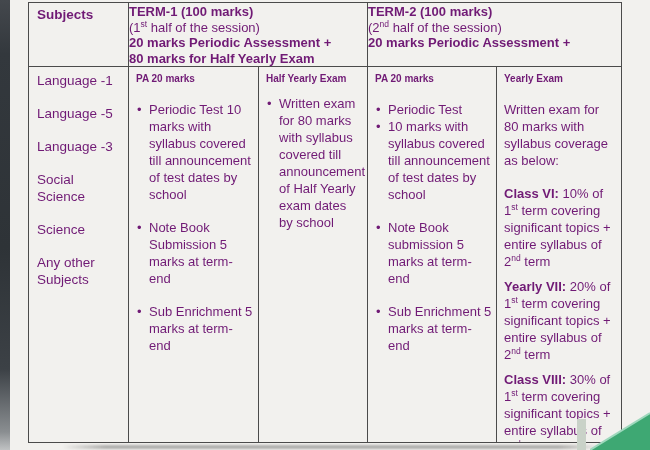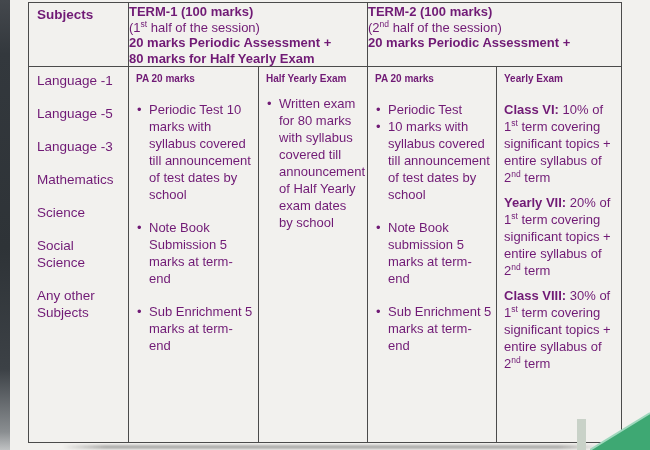--- a/index.html
+++ b/index.html
@@ -93,23 +93,22 @@
     <div class="cell hdr-cell c-term2-h last-col">
       <div class="h-line b">TERM-2 (100 marks)</div>
       <div class="h-line"><span>(2</span><sup>nd</sup><span> half of the session)</span></div>
       <div class="h-line b">20 marks Periodic Assessment +</div>
     </div>
 
     <div class="cell body-row subjects-col">
       <div class="subject-item">Language -1</div>
       <div class="subject-item">Language -5</div>
       <div class="subject-item">Language -3</div>
-      <div class="subject-item">Mathematics</div>
+      <div class="subject-item">Social Science</div>
       <div class="subject-item">Science</div>
-      <div class="subject-item">Social Science</div>
       <div class="subject-item">Any other Subjects</div>
     </div>
 
     <div class="cell body-row content-cell">
       <div class="col-heading">PA 20 marks</div>
       <ul class="bullets">
         <li>Periodic Test 10 marks with syllabus covered till announcement of test dates by school</li>
         <li>Note Book Submission 5 marks at term-end</li>
         <li>Sub Enrichment 5 marks at term-end</li>
       </ul>
@@ -127,20 +126,21 @@
       <ul class="bullets">
         <li class="no-gap">Periodic Test</li>
         <li>10 marks with syllabus covered till announcement of test dates by school</li>
         <li>Note Book submission 5 marks at term-end</li>
         <li>Sub Enrichment 5 marks at term-end</li>
       </ul>
     </div>
 
     <div class="cell body-row content-cell last-col">
       <div class="col-heading">Yearly Exam</div>
+      <p class="intro-para">Written exam for 80 marks with syllabus coverage as below:</p>
       <p class="cls"><span class="b">Class VI:</span><span> 10% of 1</span><sup>st</sup><span> term covering significant topics + entire syllabus of 2</span><sup>nd</sup><span> term</span></p>
       <p class="cls"><span class="b">Yearly VII:</span><span> 20% of 1</span><sup>st</sup><span> term covering significant topics + entire syllabus of 2</span><sup>nd</sup><span> term</span></p>
       <p class="cls"><span class="b">Class VIII:</span><span> 30% of 1</span><sup>st</sup><span> term covering significant topics + entire syllabus of 2</span><sup>nd</sup><span> term</span></p>
     </div>
 
   </div>
 
   <div class="bottom-shadow"></div>
 
   <div class="corner-bar"></div>

